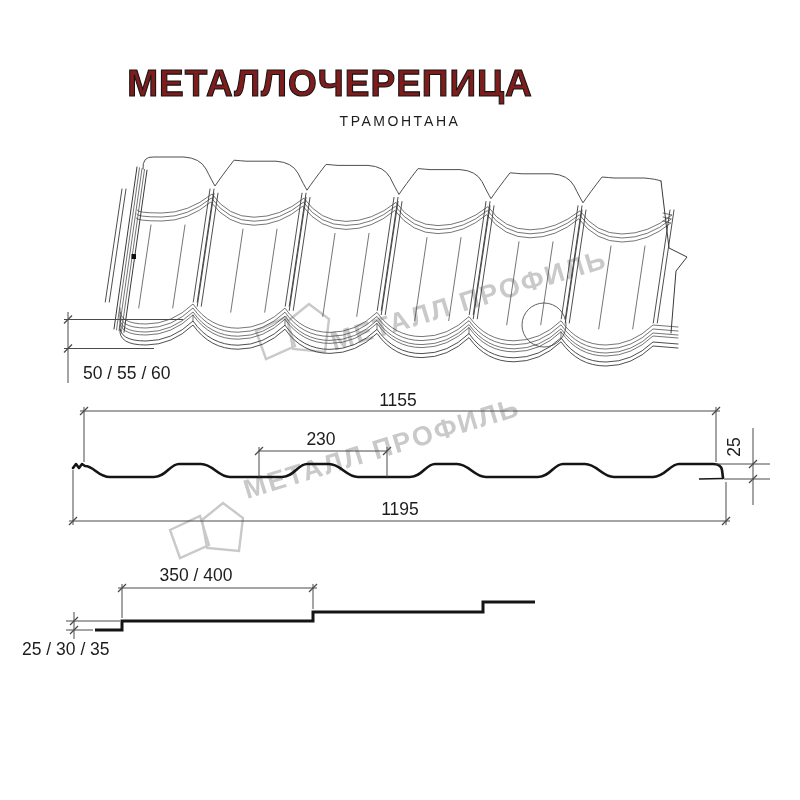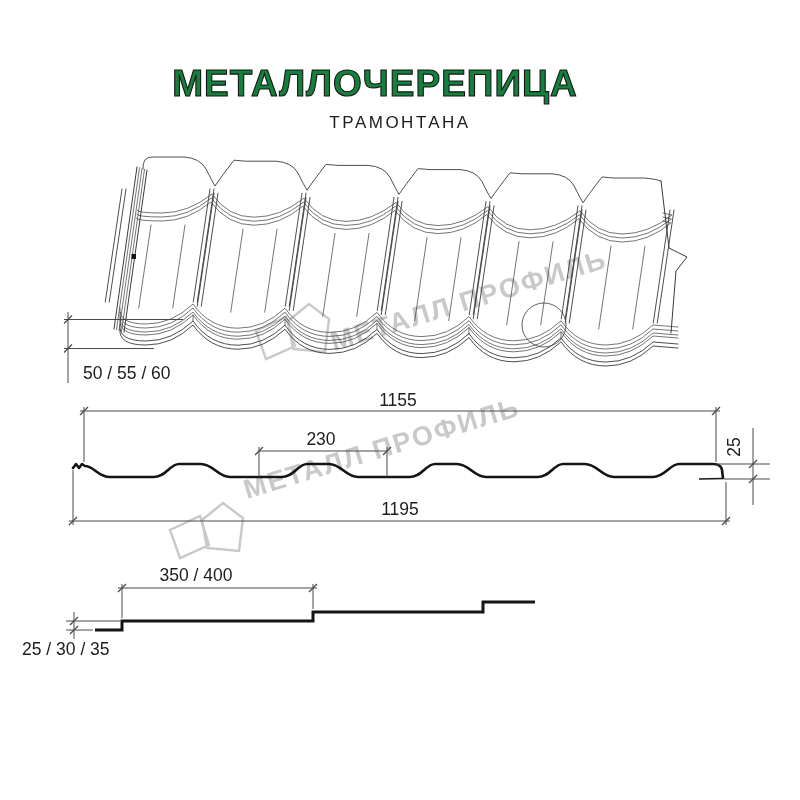--- a/index.html
+++ b/index.html
@@ -1,21 +1,21 @@
 <!DOCTYPE html>
 <html><head>
 <meta charset="utf-8">
 <style>
   html,body{margin:0;padding:0;background:#ffffff;width:800px;height:800px;overflow:hidden;}
   body{font-family:"Liberation Sans", sans-serif;position:relative;}
   .title{position:absolute;left:0;top:63px;width:660px;text-align:center;
-         font-size:37px;font-weight:bold;letter-spacing:1px;color:#15803d;margin-left:45px;
+         font-size:37px;font-weight:bold;letter-spacing:1px;color:#7f1d1d;
          -webkit-text-stroke:1.1px #141414;}
   .subtitle{position:absolute;left:0;top:113px;width:800px;text-align:center;
-         font-size:17px;font-weight:normal;letter-spacing:2.5px;color:#1d1d1d;}
+         font-size:14px;font-weight:normal;letter-spacing:2.5px;color:#1d1d1d;}
   svg{position:absolute;left:0;top:0;}
   text{font-family:"Liberation Sans", sans-serif;}
   .dimtxt{font-size:17.5px;fill:#1d1d1d;}
   .wmtxt{font-size:27px;font-weight:bold;letter-spacing:2px;}
 </style>
 </head>
 <body>
 
 <div class="title">МЕТАЛЛОЧЕРЕПИЦА</div>
 <div class="subtitle">ТРАМОНТАНА</div>

